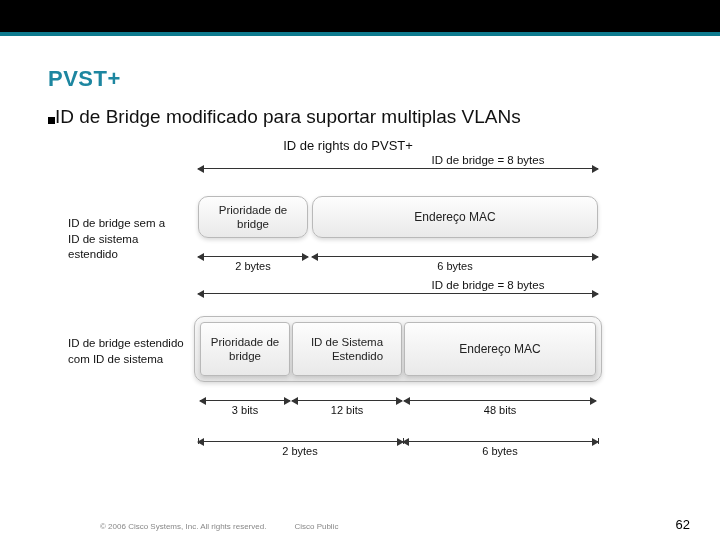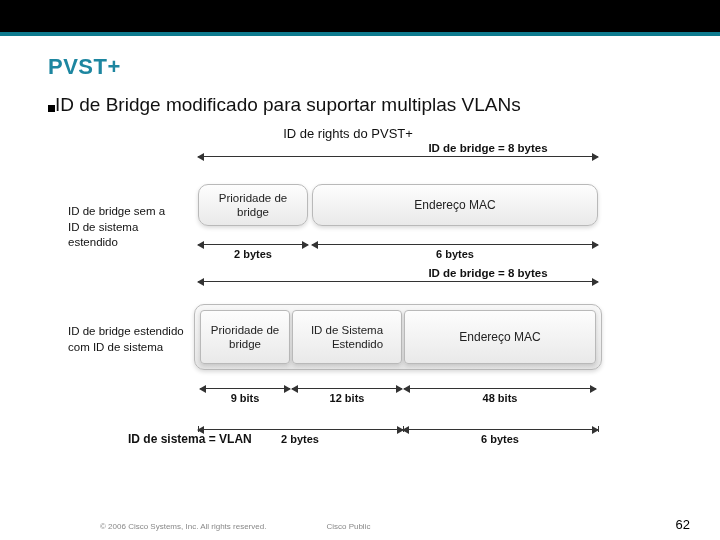--- a/index.html
+++ b/index.html
@@ -11,21 +11,21 @@
     position: relative;
     overflow: hidden;
   }
   .topbar {
     width: 100%;
     height: 36px;
     background: #000;
     border-bottom: 4px solid #0d7a8e;
   }
   .content {
-    padding: 18px 40px 0 48px;
+    padding: 30px 40px 0 48px;
   }
   .slide-title {
     color: #1d86a0;
     font-size: 22px;
     font-weight: bold;
     letter-spacing: 0.5px;
     margin-bottom: 14px;
   }
   .bullet-row {
     display: flex;
@@ -83,21 +83,20 @@
   .arrow-h::before { left: -1px; border-right: 7px solid #333; }
   .arrow-h::after  { right: -1px; border-left: 7px solid #333; }
 
   .dim-label {
     position: absolute;
     font-size: 11px;
     color: #111;
     text-align: left;
     transform: translateX(-50%);
     white-space: nowrap;
-    font-weight: bold;
   }
   .dim-label.right { font-size: 11.5px; }
 
   .box {
     position: absolute;
     border: 1px solid #b9b9b9;
     border-radius: 6px;
     background: linear-gradient(#fdfdfd, #e9e9e9);
     box-shadow: 0 2px 4px rgba(0,0,0,0.15);
     font-size: 11.5px;
@@ -124,21 +123,21 @@
     position: absolute;
     bottom: 8px;
     left: 0; right: 0;
     display: flex;
     align-items: baseline;
     font-size: 8px;
     color: #888;
     padding: 0 30px 0 100px;
   }
   .footer .f1 { flex: 0 0 auto; }
-  .footer .f2 { flex: 0 0 auto; margin-left: 60px; }
+  .footer .f2 { flex: 0 0 auto; margin-left: 28px; }
   .footer .pg {
     margin-left: auto;
     font-size: 13px;
     color: #000000;
   }
 </style>
 </head>
 <body>
 
 <div class="topbar"></div>
@@ -186,27 +185,26 @@
       </div>
     <div class="box" style="left:224px; top:184px; width:110px; height:54px; border-radius:4px;text-align:right;">
         <span style="white-space:pre-line">ID de Sistema
 Estendido</span>
       </div>
     <div class="box" style="left:336px; top:184px; width:192px; height:54px; border-radius:4px; font-size:12px;">
         <span>Endereço MAC</span>
       </div>
 
     <div class="arrow-h" style="left:132px; width:90px; top:262px;"></div>
-    <div class="dim-label" style="left:177px; top:266px;">9 bits</div>
+    <div class="dim-label" style="left:177px; top:266px;">3 bits</div>
     <div class="arrow-h" style="left:224px; width:110px; top:262px;"></div>
     <div class="dim-label" style="left:279px; top:266px;">12 bits</div>
     <div class="arrow-h" style="left:336px; width:192px; top:262px;"></div>
     <div class="dim-label" style="left:432px; top:266px;">48 bits</div>
 
-    <div class="dim-label" style="left:60px; top:306px; transform:none; font-size:12px;">ID de sistema = VLAN</div>
 
     <div class="tick" style="left:130px; top:300px;"></div>
     <div class="tick" style="left:335px; top:300px;"></div>
     <div class="tick" style="left:530px; top:300px;"></div>
 
     <div class="arrow-h" style="left:130px; width:205px; top:303px;"></div>
     <div class="dim-label" style="left:232px; top:307px;">2 bytes</div>
     <div class="arrow-h" style="left:335px; width:195px; top:303px;"></div>
     <div class="dim-label" style="left:432px; top:307px;">6 bytes</div>
   </div>

